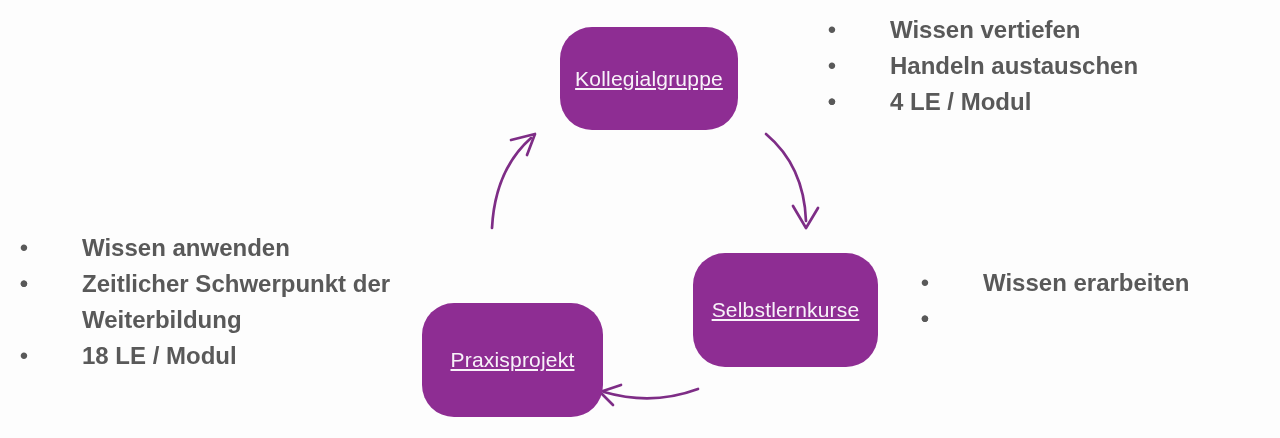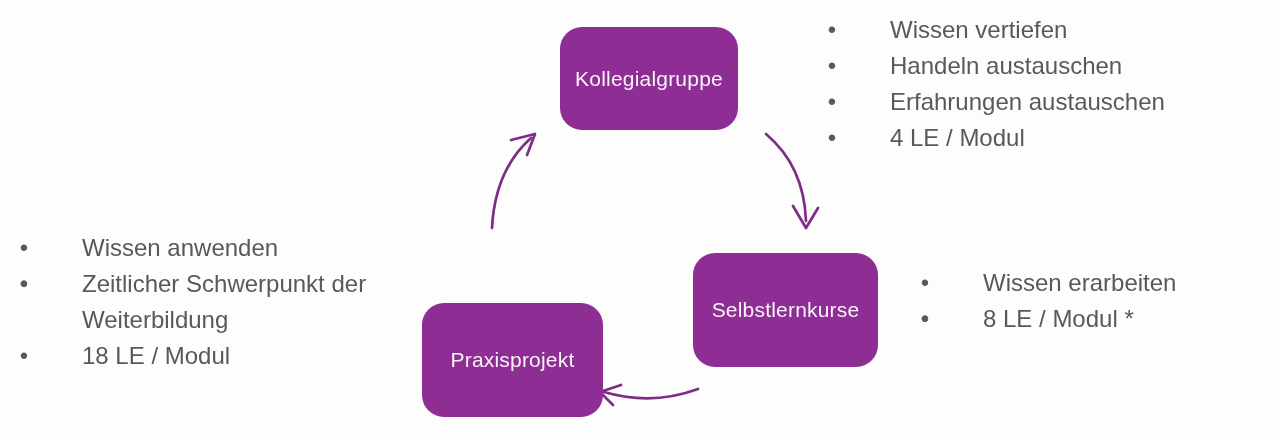--- a/index.html
+++ b/index.html
@@ -19,26 +19,27 @@
     position: relative;
     width: 1280px;
     height: 438px;
     background: var(--background);
     overflow: hidden;
   }
   .node {
     position: absolute;
     background: var(--box_fill);
     color: var(--box_text);
-    border-radius: 22px;
+    border-radius: 32px;
     display: flex;
     align-items: center;
     justify-content: center;
     font-size: 21px;
     letter-spacing: 0.2px;
+    text-decoration: underline;
   }
   .node-kollegialgruppe { left: 560px; top: 27px;  width: 178px; height: 103px; }
   .node-praxisprojekt   { left: 422px; top: 263px; width: 181px; height: 114px; margin-top: 40px; }
   .node-selbstlernkurse { left: 693px; top: 253px; width: 185px; height: 114px; }
 
   .blist {
     position: absolute;
     font-size: 24px;
     line-height: 36px;
     color: var(--list_text);
@@ -54,20 +55,21 @@
   .li .bullet {
     position: absolute;
     left: 10px;
     top: 0;
     width: 20px;
     text-align: center;
     color: var(--list_text);
   }
   .li .li-text {
     white-space: pre-line;
+    font-weight: bold;
   }
 
   svg.arrows {
     position: absolute;
     left: 0; top: 0;
     width: 1280px;
     height: 438px;
     pointer-events: none;
   }
   .arrow-path {
@@ -115,21 +117,20 @@
     <div class="li">
       <span class="bullet">•</span>
       <span class="li-text">Wissen vertiefen</span>
     </div>
     <div class="li">
       <span class="bullet">•</span>
       <span class="li-text">Handeln austauschen</span>
     </div>
     <div class="li">
       <span class="bullet">•</span>
-      <span class="li-text">Erfahrungen austauschen</span>
     </div>
     <div class="li">
       <span class="bullet">•</span>
       <span class="li-text">4 LE / Modul</span>
     </div>
   </div>
 
   <div class="blist blist-praxisprojekt">
     <div class="li">
       <span class="bullet">•</span>
@@ -152,17 +153,16 @@
   <div class="blist blist-selbstlernkurse">
     <div class="li">
       <span class="bullet">•</span>
       <span class="li-text">Wissen erarbeiten</span>
     </div>
     <div class="li">
       <span class="bullet">•</span>
     </div>
     <div class="li">
       <span class="bullet">•</span>
-      <span class="li-text">8 LE / Modul *</span>
     </div>
   </div>
 
 </div>
 
 </body></html>

